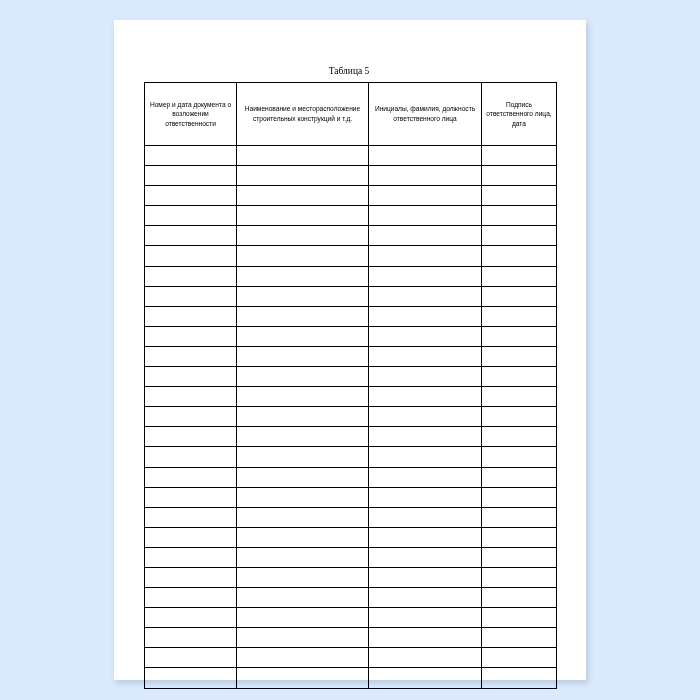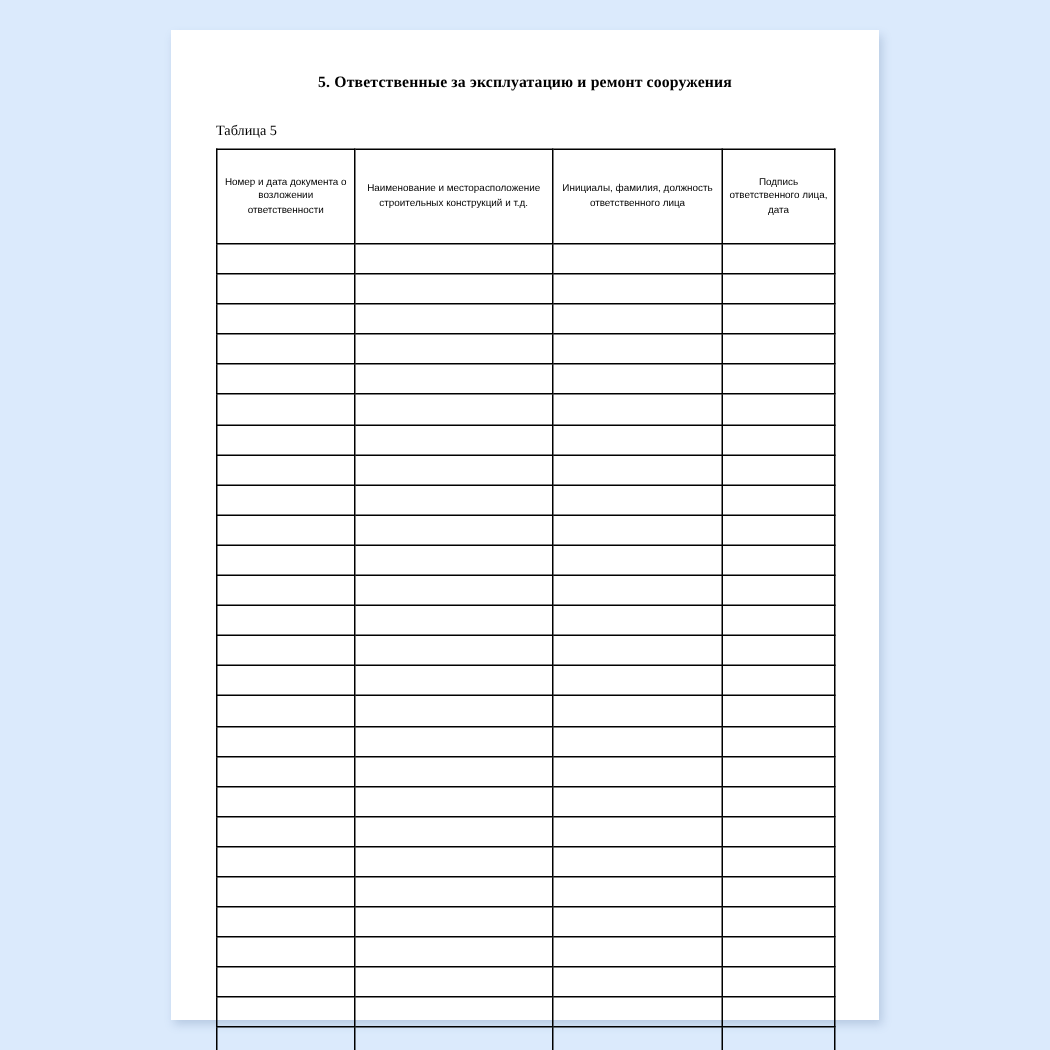--- a/index.html
+++ b/index.html
@@ -37,21 +37,21 @@
   .doc-title {
     font-family: "Liberation Serif", serif;
     font-weight: bold;
     font-size: 10.5px;
     text-align: center;
     color: #000;
     letter-spacing: 0.1px;
     margin-top: 6px;
   }
   .table-caption {
-    text-align: left;
+    text-align: center;
     font-family: "Liberation Serif", serif;
     font-size: 9.5px;
     color: #000;
     margin-top: 22px;
     margin-bottom: 6px;
     padding-right: 2px;
   }
   table.reg {
     border-collapse: collapse;
     width: 412px;
@@ -80,21 +80,20 @@
   col.c3 { width: 113px; }
   col.c4 { width: 75px; }
 </style>
 </head>
 <body>
 
 <div id="stage">
   <div id="page">
     <div id="page-inner">
 
-      <div class="doc-title">5. Ответственные за эксплуатацию и ремонт сооружения</div>
 
       <div class="table-caption">Таблица 5</div>
 
       <table class="reg">
         <colgroup>
           <col class="c1">
             <col class="c2">
             <col class="c3">
             <col class="c4">
         </colgroup>

